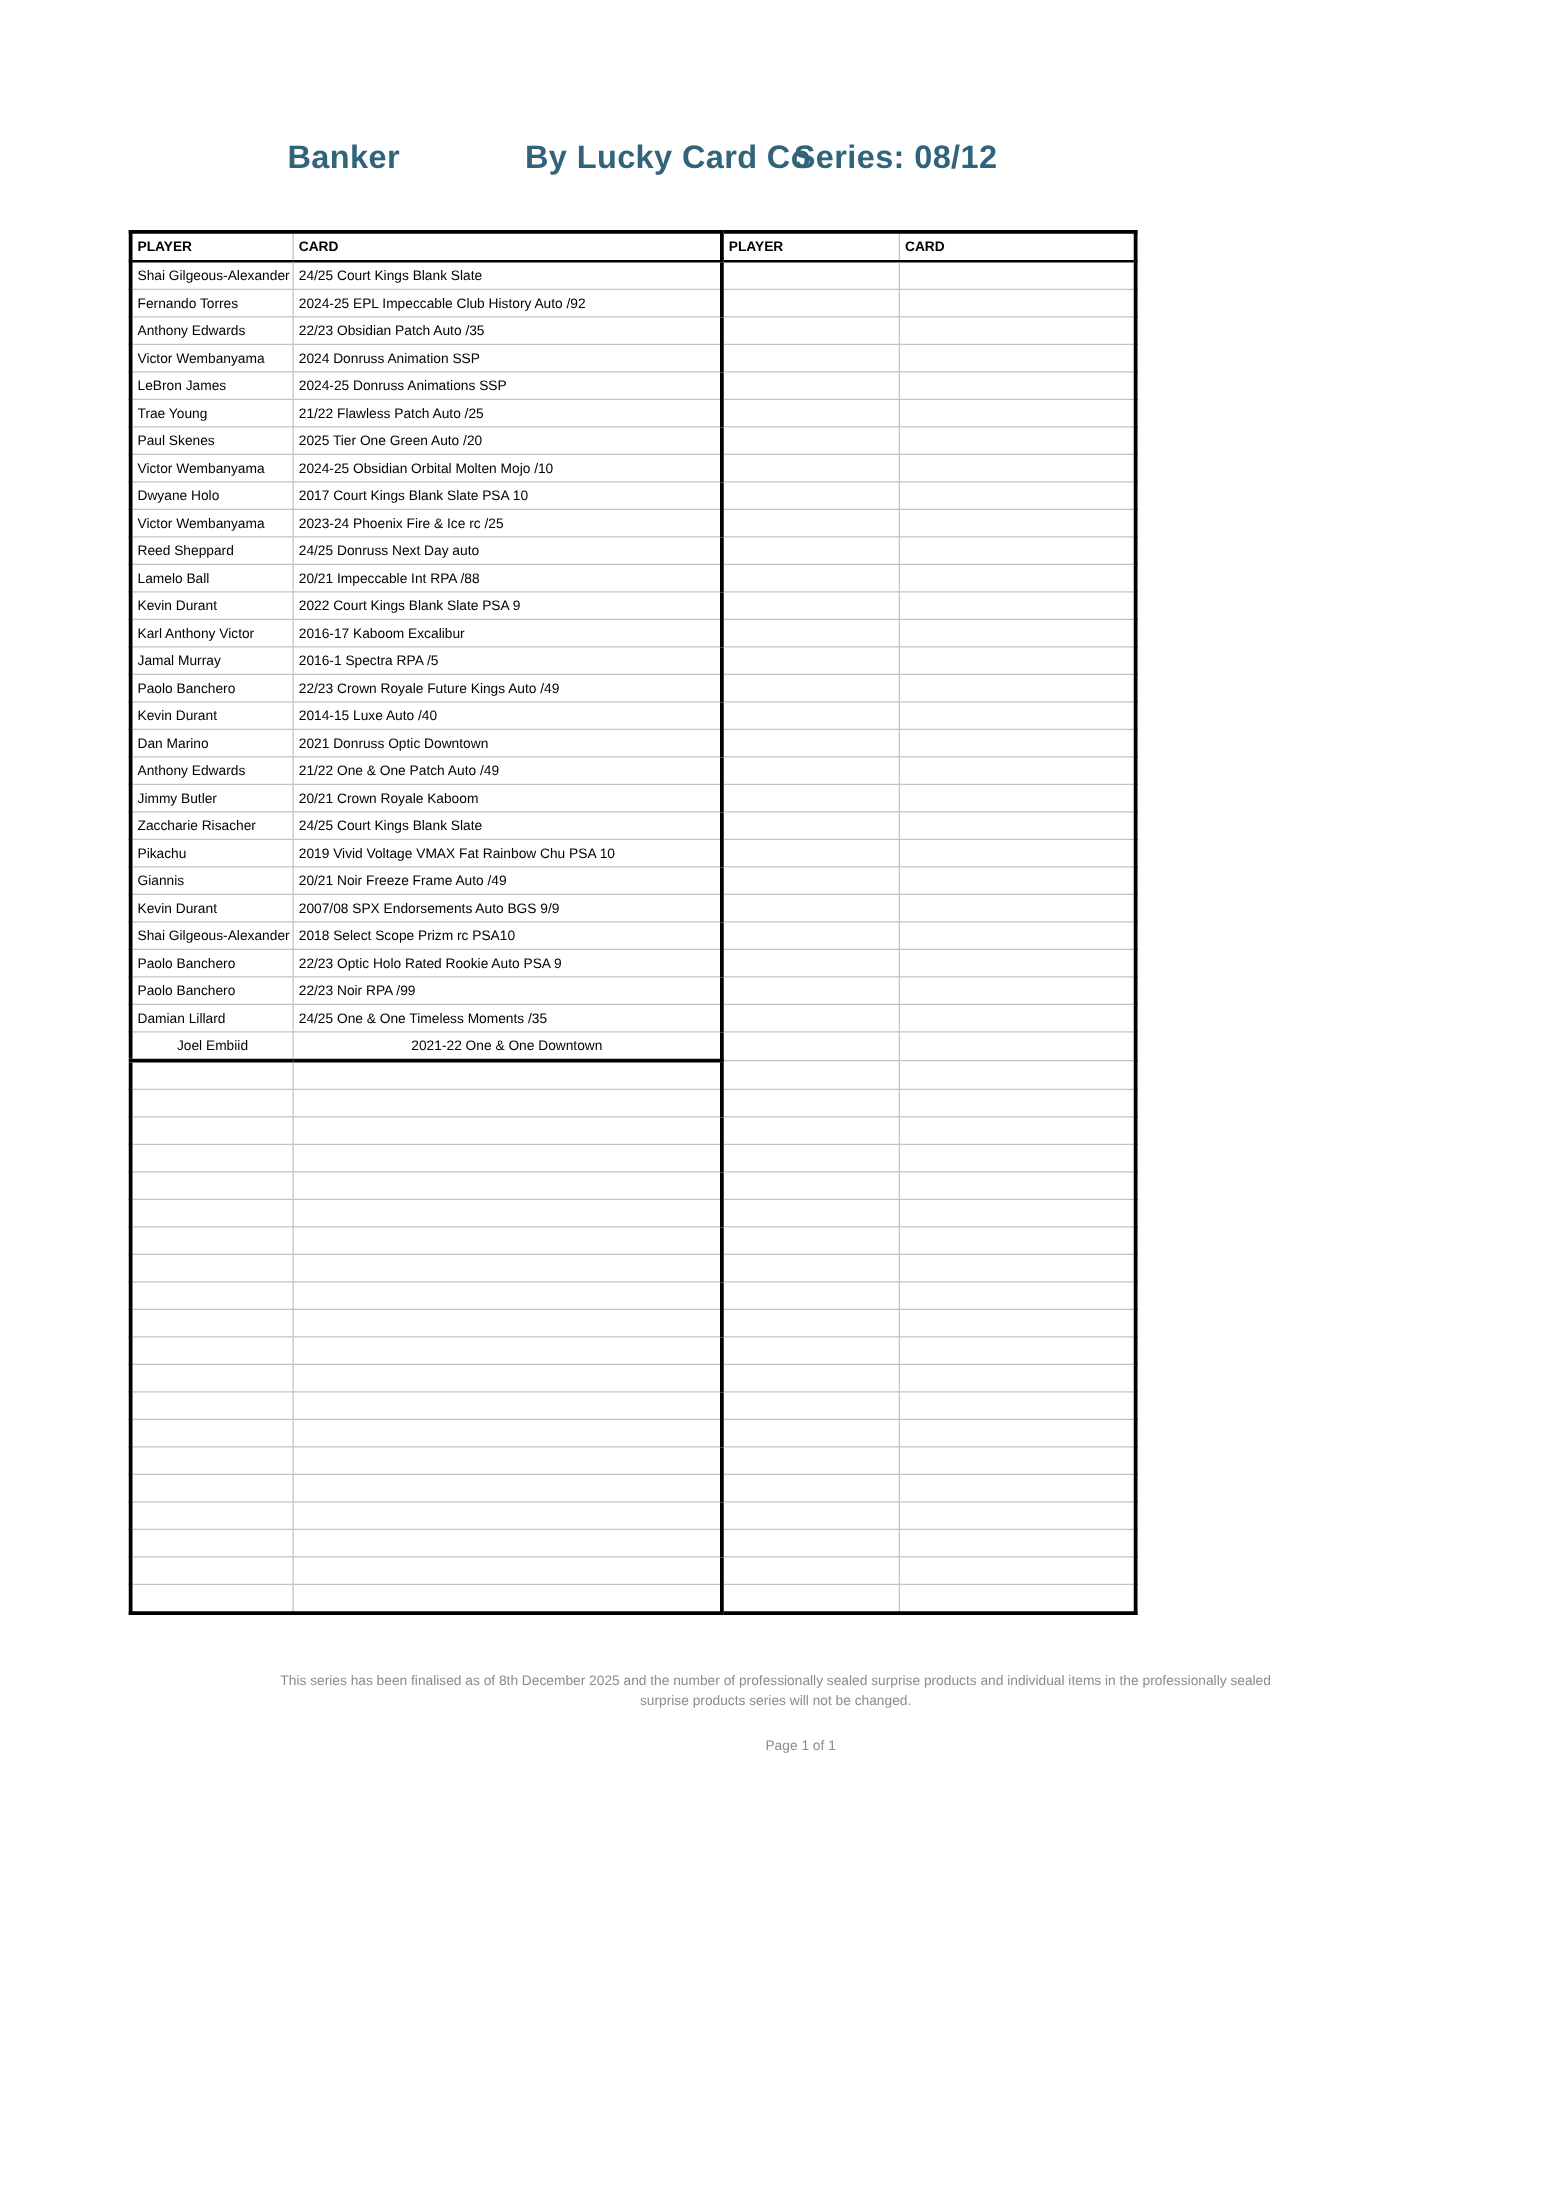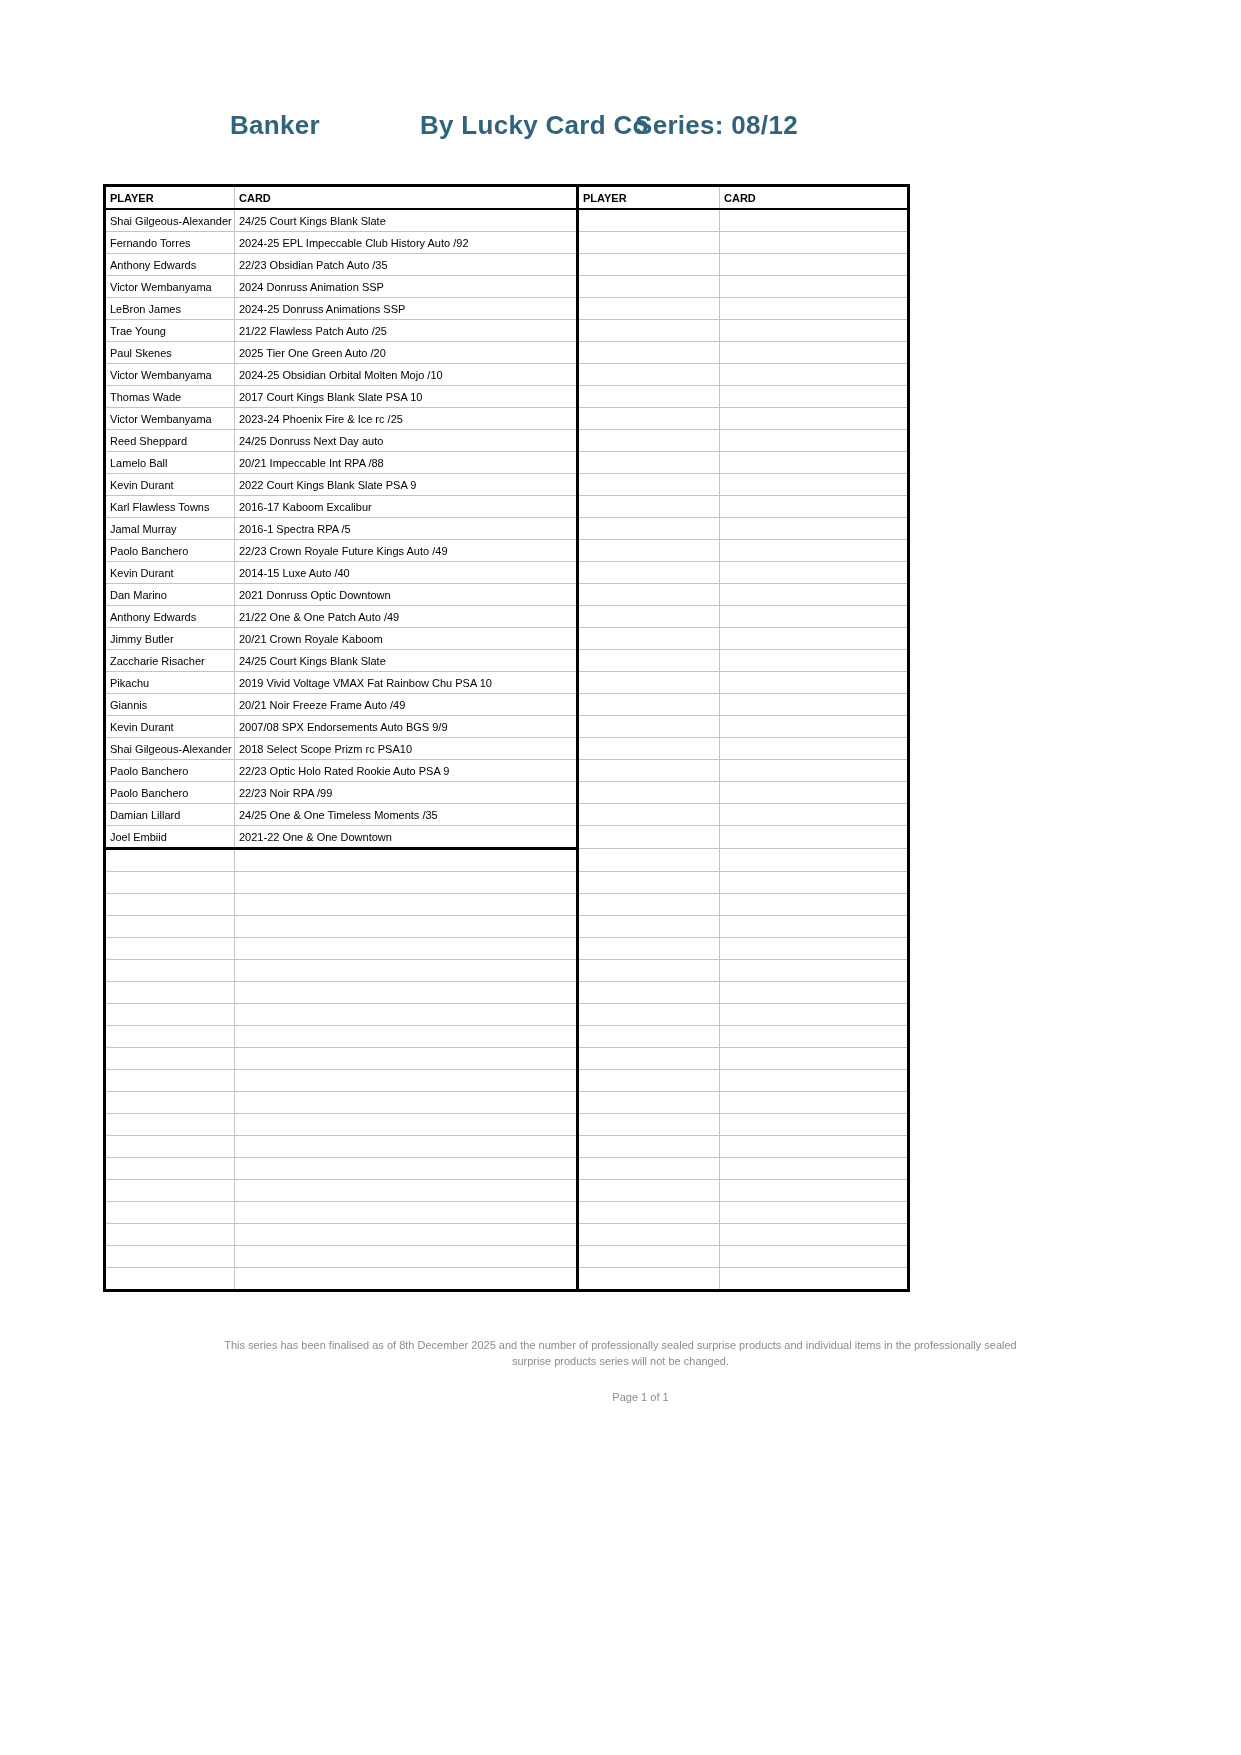--- a/index.html
+++ b/index.html
@@ -58,20 +58,21 @@
   }
   table.checklist thead th {
     font-weight: 700;
     border-bottom: 2px solid var(--border-color, #000);
   }
   table.checklist .thick-right {
     border-right: 3px solid var(--border-color, #000);
   }
   table.checklist td.block-end {
     border-bottom: 3px solid var(--border-color, #000);
+    text-align: center;
   }
   .footnote {
     position: absolute;
     top: 1337px;
     left: 50%;
     transform: translateX(-50%);
     width: 800px;
     text-align: center;
     font-size: 11px;
     line-height: 16px;
@@ -155,21 +156,21 @@
         <td></td>
         <td></td>
       </tr>
       <tr>
         <td>Victor Wembanyama</td>
         <td class="thick-right">2024-25 Obsidian Orbital Molten Mojo /10</td>
         <td></td>
         <td></td>
       </tr>
       <tr>
-        <td>Thomas Wade</td>
+        <td>Dwyane Holo</td>
         <td class="thick-right">2017 Court Kings Blank Slate PSA 10</td>
         <td></td>
         <td></td>
       </tr>
       <tr>
         <td>Victor Wembanyama</td>
         <td class="thick-right">2023-24 Phoenix Fire &amp; Ice rc /25</td>
         <td></td>
         <td></td>
       </tr>
@@ -185,21 +186,21 @@
         <td></td>
         <td></td>
       </tr>
       <tr>
         <td>Kevin Durant</td>
         <td class="thick-right">2022 Court Kings Blank Slate PSA 9</td>
         <td></td>
         <td></td>
       </tr>
       <tr>
-        <td>Karl Flawless Towns</td>
+        <td>Karl Anthony Victor</td>
         <td class="thick-right">2016-17 Kaboom Excalibur</td>
         <td></td>
         <td></td>
       </tr>
       <tr>
         <td>Jamal Murray</td>
         <td class="thick-right">2016-1 Spectra RPA /5</td>
         <td></td>
         <td></td>
       </tr>

